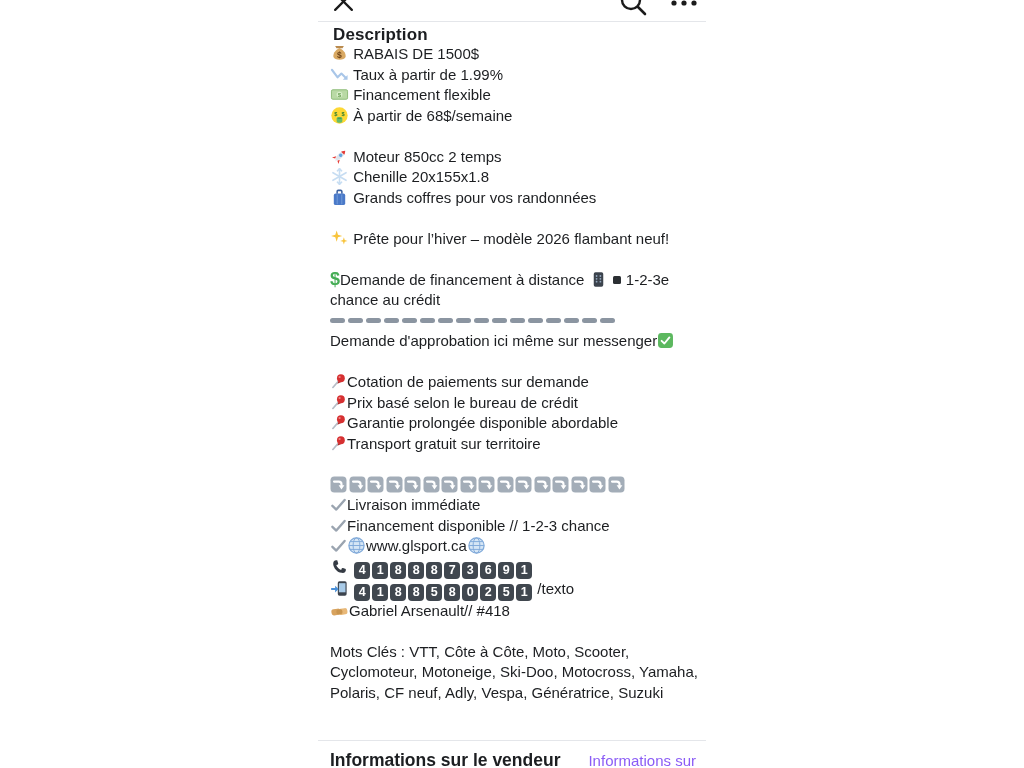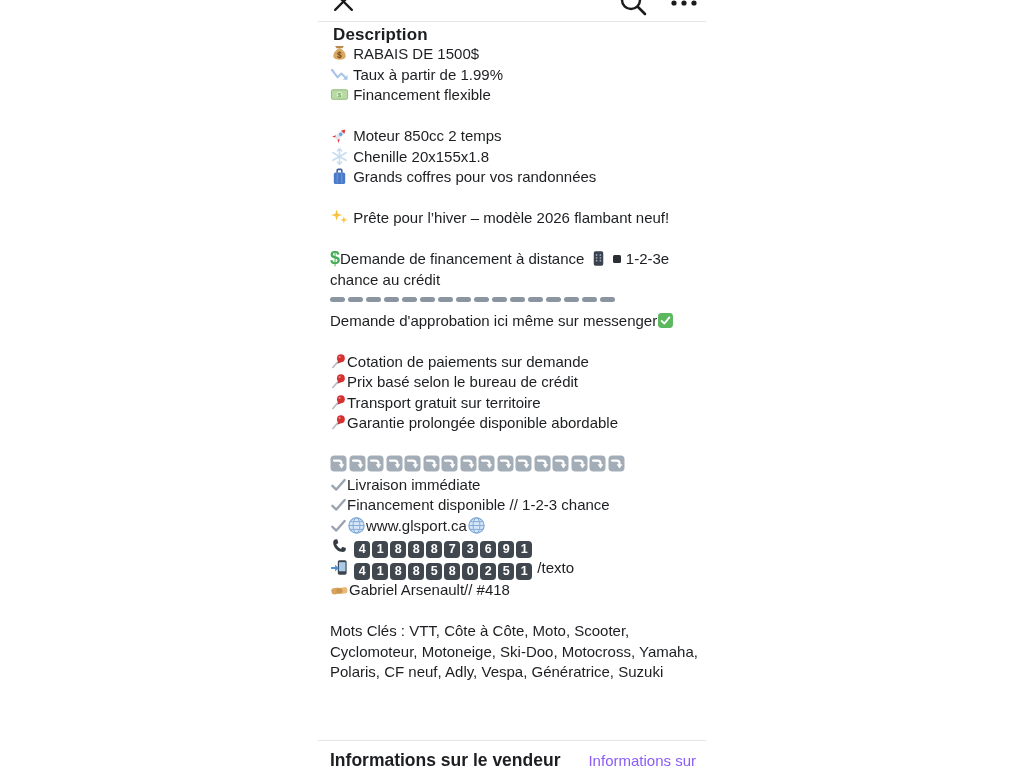--- a/index.html
+++ b/index.html
@@ -88,20 +88,27 @@
           </svg></span> RABAIS DE 1500$</div>
       <div class="dline"><span class="em"><svg viewBox="0 0 20 20">
             <polyline points="2,5 8,13 12,9 16.5,13.5" fill="none" stroke="#a9c6e8" stroke-width="2.2" stroke-linecap="round" stroke-linejoin="round"></polyline>
             <polygon points="13.5,15.5 18.5,15.5 18.5,10.5" fill="#a9c6e8"></polygon>
           </svg></span> Taux à partir de 1.99%</div>
       <div class="dline"><span class="em"><svg viewBox="0 0 20 20">
             <rect x="1.5" y="5" width="17" height="10" rx="1.5" fill="#b9d9a5" stroke="#8cba77" stroke-width="1"></rect>
             <circle cx="10" cy="10" r="3" fill="#d9eecb"></circle>
             <text x="10" y="12.6" font-size="6.5" font-weight="bold" fill="#6da355" text-anchor="middle">$</text>
           </svg></span> Financement flexible</div>
+      <div class="dline"><span class="em"><svg viewBox="0 0 20 20">
+            <circle cx="10" cy="10" r="8.6" fill="#fdd835"></circle>
+            <text x="6.2" y="10" font-size="6" font-weight="bold" fill="#2e7d32" text-anchor="middle">$</text>
+            <text x="13.8" y="10" font-size="6" font-weight="bold" fill="#2e7d32" text-anchor="middle">$</text>
+            <rect x="7" y="11.5" width="6" height="6" rx="1.6" fill="#66bb6a"></rect>
+            <rect x="8" y="12.4" width="4" height="1.2" fill="#4c9950"></rect>
+          </svg></span> À partir de 68$/semaine</div>
       <div class="dline"></div>
       <div class="dline"><span class="em"><svg viewBox="0 0 20 20">
             <g transform="rotate(45 10 10)">
               <path d="M10 1.5 C13.2 4.8 13.7 12 10 16.2 C6.3 12 6.8 4.8 10 1.5 Z" fill="#dfe5ec"></path>
               <path d="M10 1.5 C11.6 3.2 12.2 4.9 12.3 5.2 L7.7 5.2 C7.8 4.9 8.4 3.2 10 1.5 Z" fill="#e53935"></path>
               <circle cx="10" cy="8.2" r="1.8" fill="#64a7e0"></circle>
               <path d="M7.4 12.2 5.2 16.4 8.3 14.8 Z" fill="#e53935"></path>
               <path d="M12.6 12.2 14.8 16.4 11.7 14.8 Z" fill="#e53935"></path>
             </g>
           </svg></span> Moteur 850cc 2 temps</div>
@@ -155,27 +162,27 @@
             <line x1="9.5" y1="10" x2="3.4" y2="17" stroke="#b6bcc6" stroke-width="2" stroke-linecap="round"></line>
             <path d="M10.8 8 13.3 10.5 8.6 12.6 Z" fill="#a82525"></path>
             <circle cx="12.8" cy="6.2" r="4.6" fill="#d63031"></circle>
             <circle cx="11.3" cy="4.7" r="1.3" fill="#ef8a8a"></circle>
           </svg></span>Prix basé selon le bureau de crédit</div>
       <div class="dline"><span class="em em-sm"><svg viewBox="0 0 20 20">
             <line x1="9.5" y1="10" x2="3.4" y2="17" stroke="#b6bcc6" stroke-width="2" stroke-linecap="round"></line>
             <path d="M10.8 8 13.3 10.5 8.6 12.6 Z" fill="#a82525"></path>
             <circle cx="12.8" cy="6.2" r="4.6" fill="#d63031"></circle>
             <circle cx="11.3" cy="4.7" r="1.3" fill="#ef8a8a"></circle>
+          </svg></span>Garantie prolongée disponible abordable</div>
+      <div class="dline"><span class="em em-sm"><svg viewBox="0 0 20 20">
+            <line x1="9.5" y1="10" x2="3.4" y2="17" stroke="#b6bcc6" stroke-width="2" stroke-linecap="round"></line>
+            <path d="M10.8 8 13.3 10.5 8.6 12.6 Z" fill="#a82525"></path>
+            <circle cx="12.8" cy="6.2" r="4.6" fill="#d63031"></circle>
+            <circle cx="11.3" cy="4.7" r="1.3" fill="#ef8a8a"></circle>
           </svg></span>Transport gratuit sur territoire</div>
-      <div class="dline"><span class="em em-sm"><svg viewBox="0 0 20 20">
-            <line x1="9.5" y1="10" x2="3.4" y2="17" stroke="#b6bcc6" stroke-width="2" stroke-linecap="round"></line>
-            <path d="M10.8 8 13.3 10.5 8.6 12.6 Z" fill="#a82525"></path>
-            <circle cx="12.8" cy="6.2" r="4.6" fill="#d63031"></circle>
-            <circle cx="11.3" cy="4.7" r="1.3" fill="#ef8a8a"></circle>
-          </svg></span>Garantie prolongée disponible abordable</div>
       <div class="dline"></div>
       <div class="dline"><span class="arrowbox"><svg viewBox="0 0 17 17">
             <rect x="0.5" y="0.5" width="16" height="16" rx="3.8" fill="#a3adb8"></rect>
             <path d="M4 5.6 H8.8 a2.7 2.7 0 0 1 2.7 2.7 V9.4" fill="none" stroke="#fff" stroke-width="2.1" stroke-linecap="round"></path>
             <polygon points="8.6,9.2 14.4,9.2 11.5,13.4" fill="#fff"></polygon>
           </svg></span><span class="arrowbox"><svg viewBox="0 0 17 17">
             <rect x="0.5" y="0.5" width="16" height="16" rx="3.8" fill="#a3adb8"></rect>
             <path d="M4 5.6 H8.8 a2.7 2.7 0 0 1 2.7 2.7 V9.4" fill="none" stroke="#fff" stroke-width="2.1" stroke-linecap="round"></path>
             <polygon points="8.6,9.2 14.4,9.2 11.5,13.4" fill="#fff"></polygon>
           </svg></span><span class="arrowbox"><svg viewBox="0 0 17 17">

